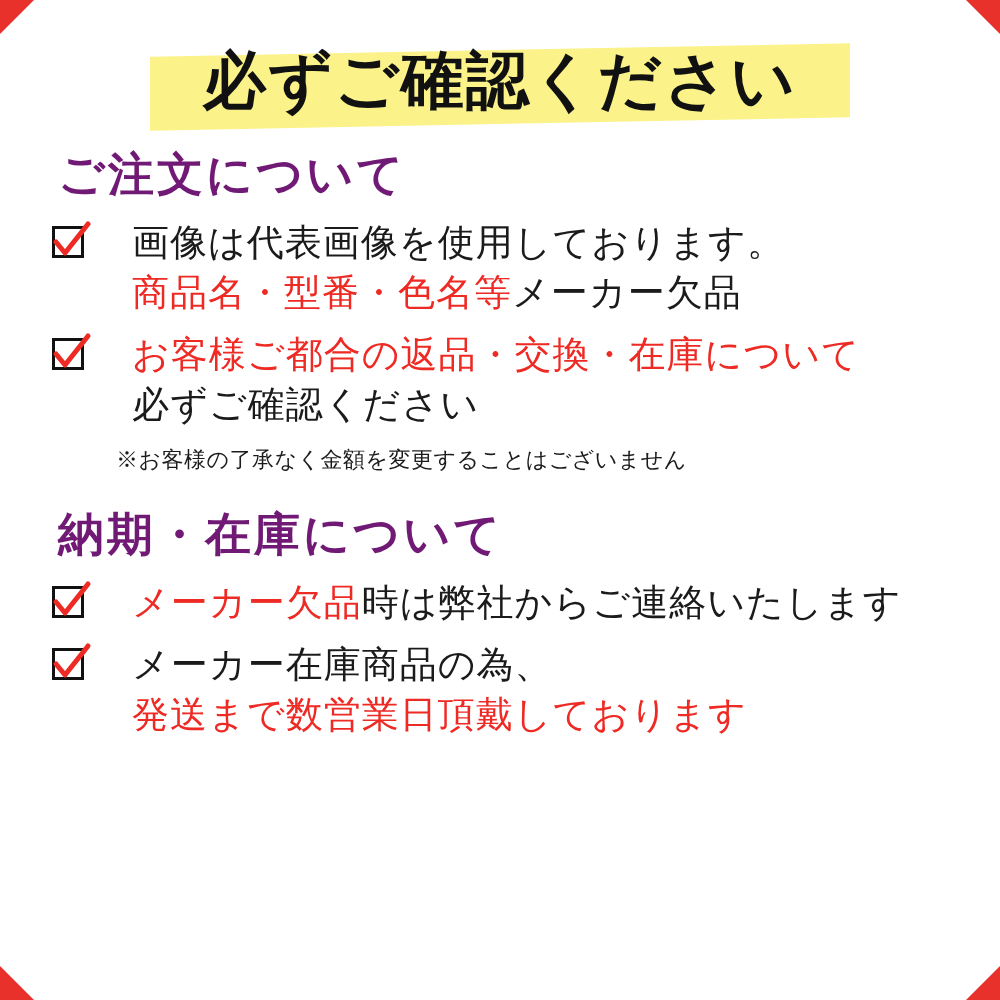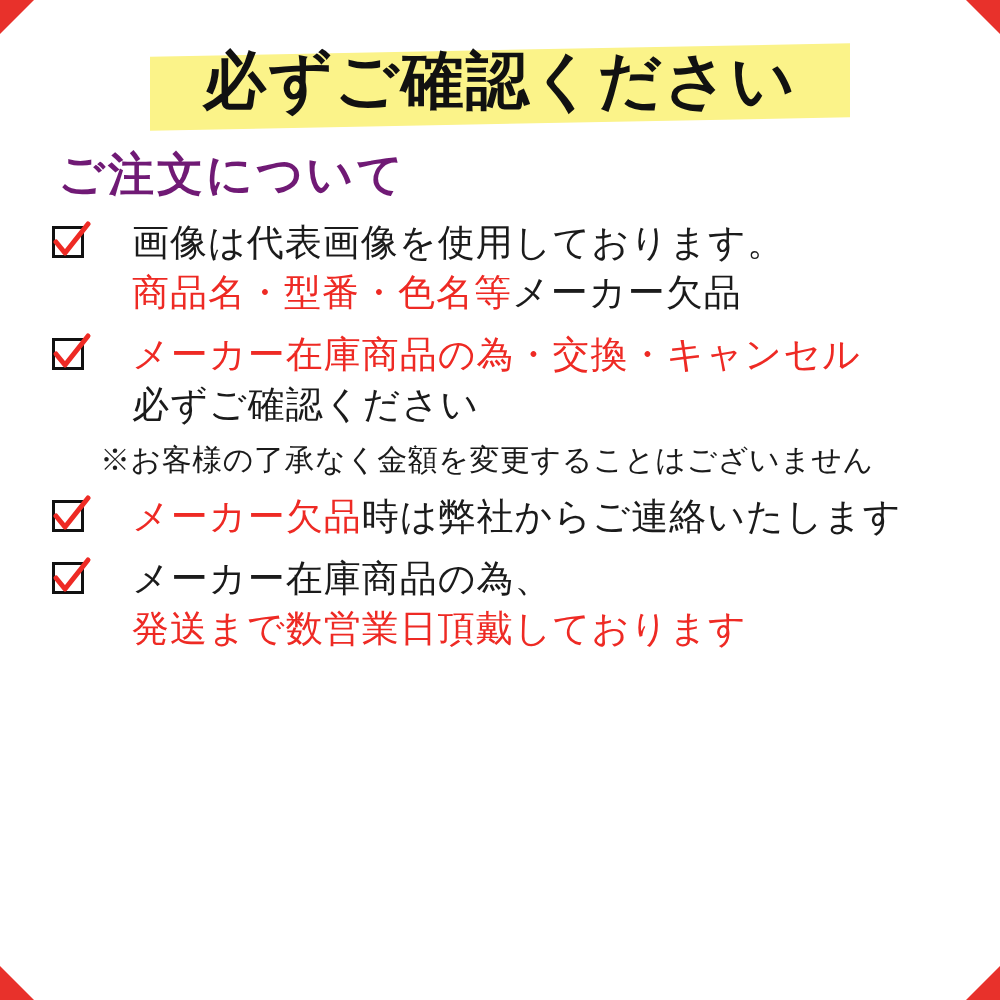--- a/index.html
+++ b/index.html
@@ -123,25 +123,25 @@
     color: #1b1b1b;
     letter-spacing: 1px;
     white-space: nowrap;
     margin-left: 32px;
   }
   .red {
     color: #ee2a24;
     font-weight: normal;
   }
   .note {
-    font-size: 30px;
+    font-size: 22px;
     line-height: 40px;
     color: #1b1b1b;
     letter-spacing: 0.5px;
-    margin-left: 58px;
+    margin-left: 74px;
     white-space: nowrap;
   }
 </style>
 </head>
 <body>
 
 <div class="corner corner-tl"></div>
 <div class="corner corner-tr"></div>
 <div class="corner corner-bl"></div>
 <div class="corner corner-br"></div>
@@ -169,27 +169,28 @@
   </div>
 
   <div class="item">
     <span class="check">
       <span class="box"></span>
       <svg viewBox="0 0 42 42" aria-hidden="true">
           <path d="M6 20 L15 31 L38 2" fill="none" stroke="#ee2a24" stroke-width="5" stroke-linecap="round" stroke-linejoin="round"></path>
         </svg>
     </span>
     <span class="lines">
-      <div class="line red">メーカー在庫商品の為・交換・キャンセル</div>
+      <div class="line red">お客様ご都合の返品・交換・在庫について</div>
       <div class="line">必ずご確認ください</div>
     </span>
   </div>
 
   <div class="note">※お客様の了承なく金額を変更することはございません</div>
 
+  <div class="section-heading second">納期・在庫について</div>
 
   <div class="item">
     <span class="check">
       <span class="box"></span>
       <svg viewBox="0 0 42 42" aria-hidden="true">
           <path d="M6 20 L15 31 L38 2" fill="none" stroke="#ee2a24" stroke-width="5" stroke-linecap="round" stroke-linejoin="round"></path>
         </svg>
     </span>
     <span class="lines">
       <div class="line"><span class="red">メーカー欠品</span><span>時は弊社からご連絡いたします</span></div>

